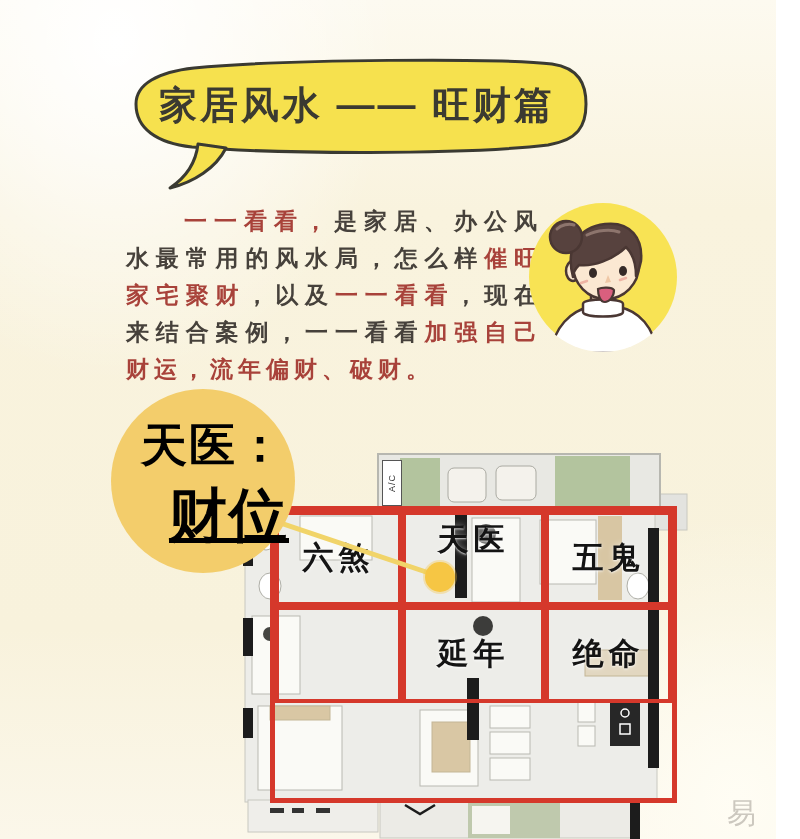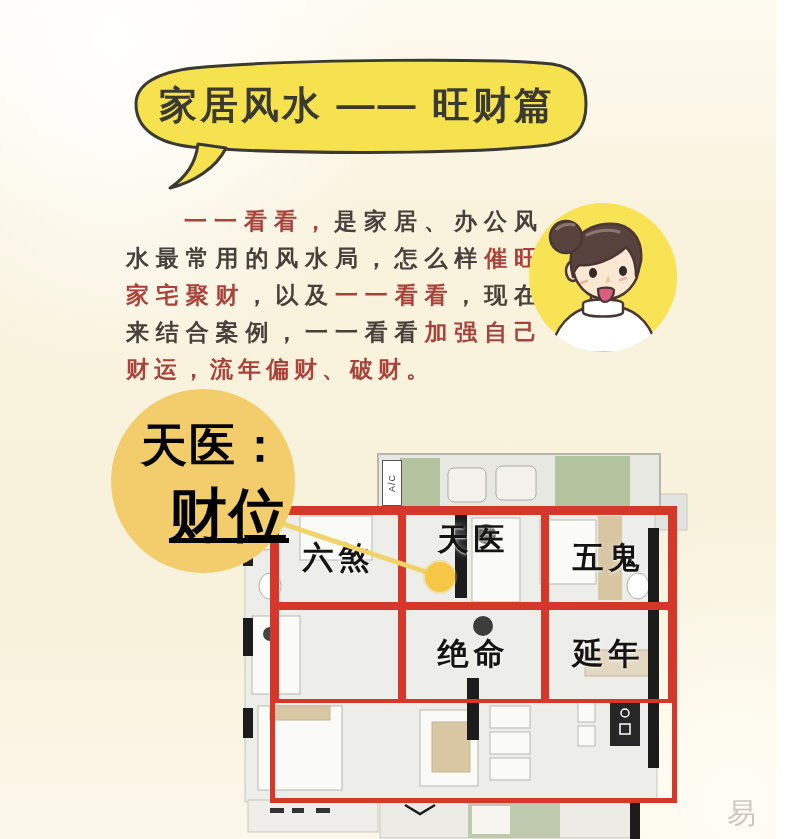--- a/index.html
+++ b/index.html
@@ -185,24 +185,24 @@
     <div class="cell">
         <span style="position:relative;top:-18px;">天医</span>
       </div>
     <div class="cell">
         <span>五鬼</span>
       </div>
     <div class="cell">
         <span></span>
       </div>
     <div class="cell">
+        <span>延年</span>
+      </div>
+    <div class="cell">
         <span>绝命</span>
-      </div>
-    <div class="cell">
-        <span>延年</span>
       </div>
   </div>
 
   <svg class="connector" width="200" height="80" viewBox="0 0 200 80">
     <line x1="6" y1="6" x2="190" y2="68" stroke="#f1d469" stroke-width="5" stroke-linecap="round"></line>
   </svg>
   <div class="dot"></div>
 
   <div class="callout">
     <div class="l1">天医：</div>

